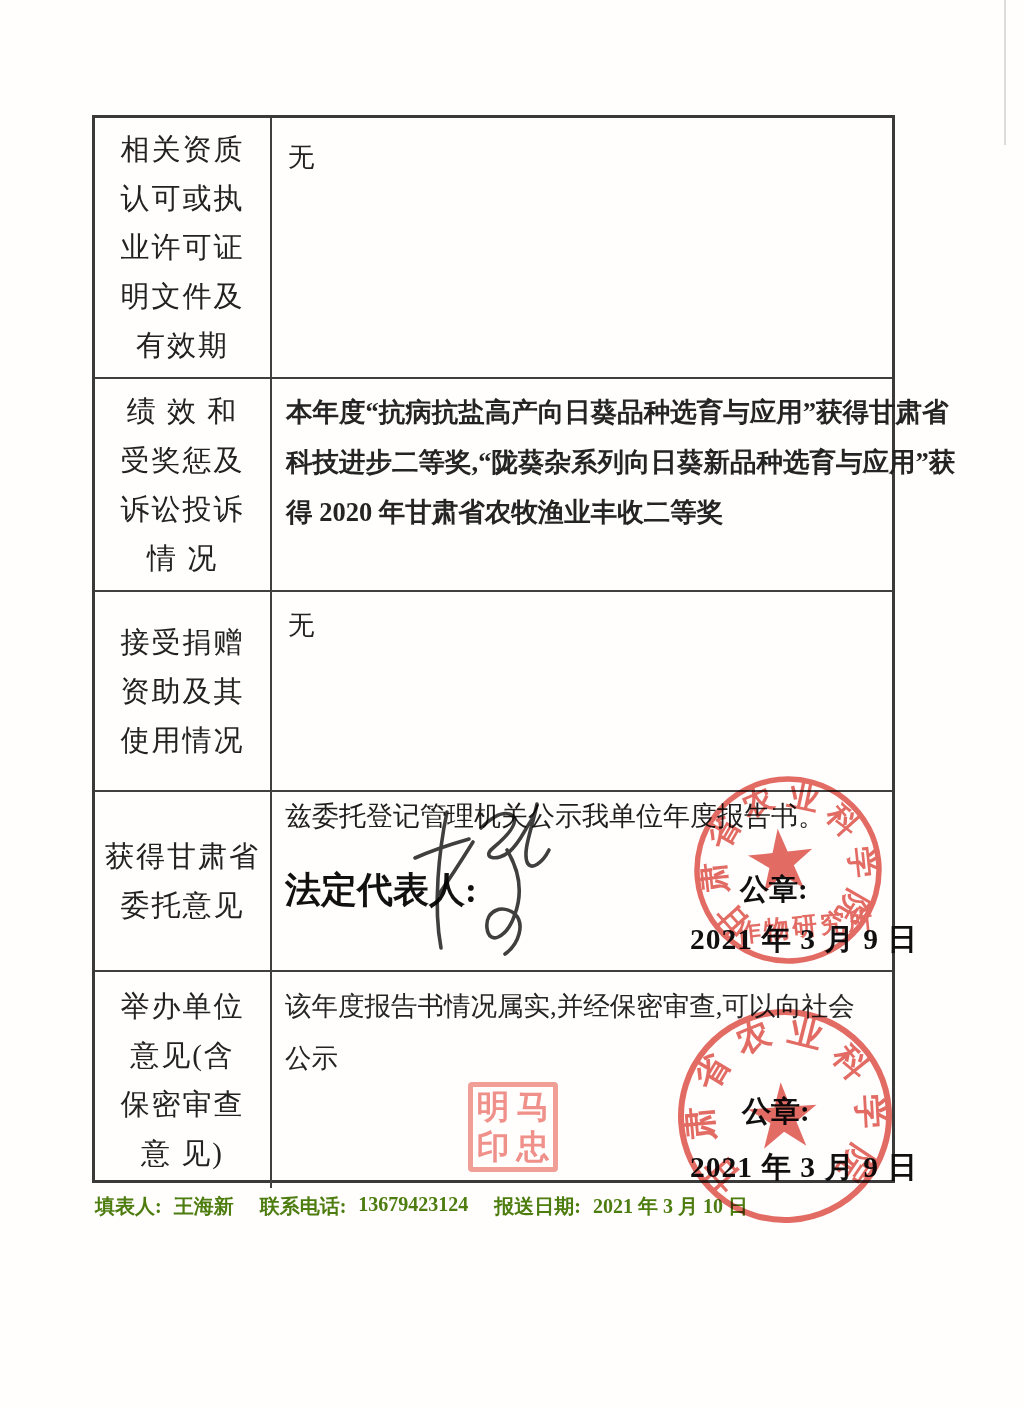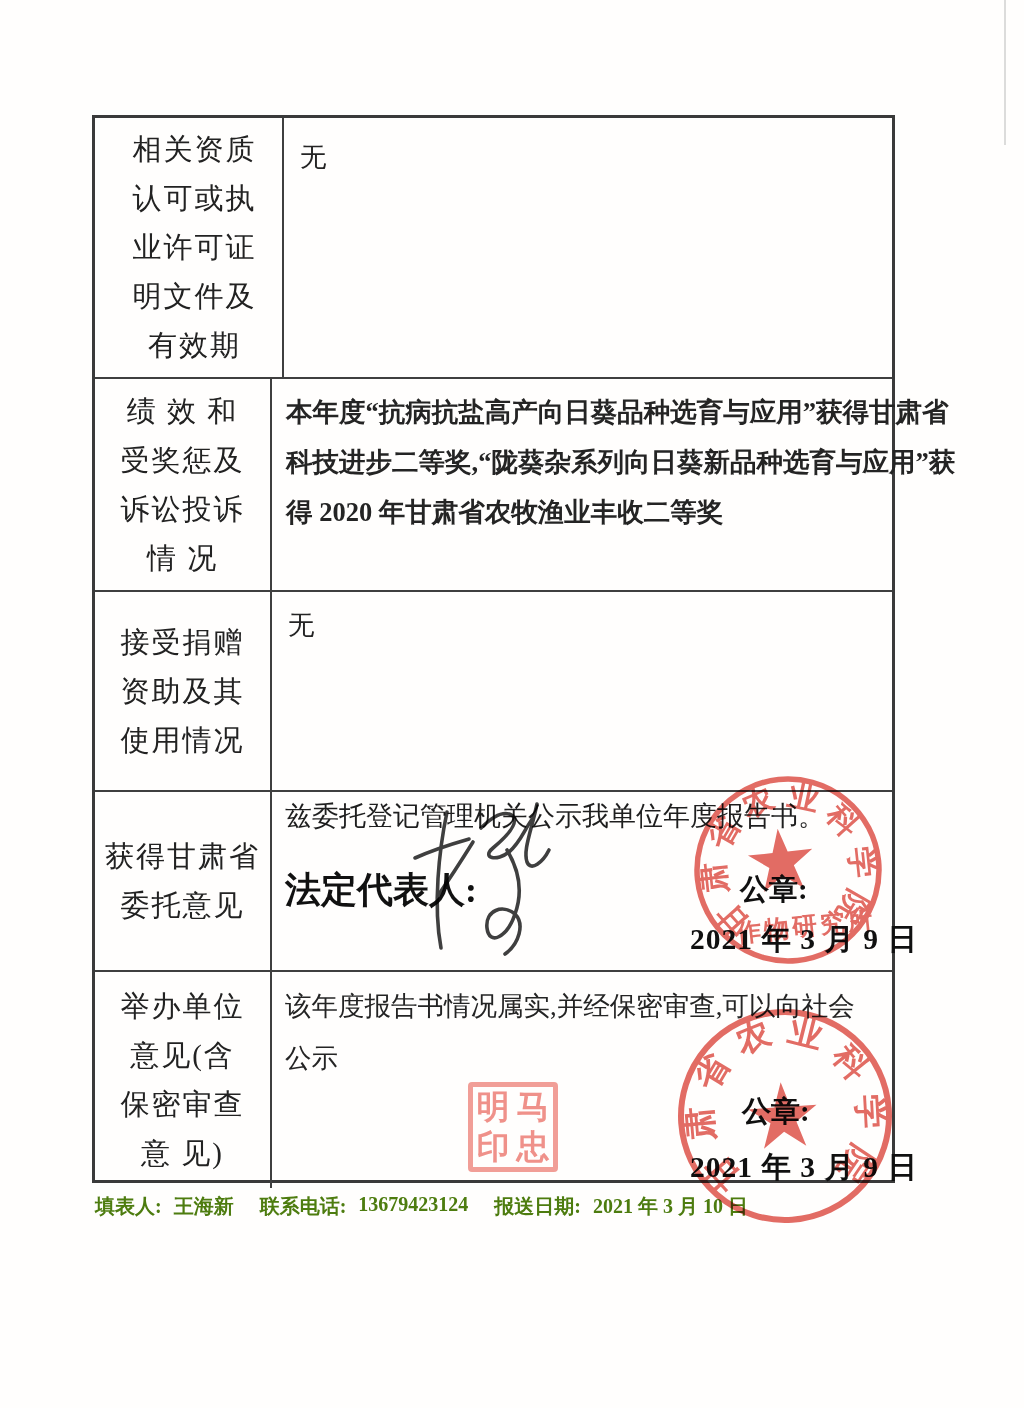--- a/index.html
+++ b/index.html
@@ -67,21 +67,21 @@
   .signature{opacity:.92;}
 </style>
 </head>
 <body>
 
 <div class="page">
   <div class="scan-edge"></div>
 
   <div class="doc-table">
 
-    <div class="row" style="height:259px;margin-left:12px;">
+    <div class="row" style="height:259px;">
       <div class="cell label">
         <div class="lbl-line">相关资质</div>
         <div class="lbl-line">认可或执</div>
         <div class="lbl-line">业许可证</div>
         <div class="lbl-line">明文件及</div>
         <div class="lbl-line">有效期</div>
       </div>
       <div class="cell content single-top">
         <div class="line">无</div>
       </div>

